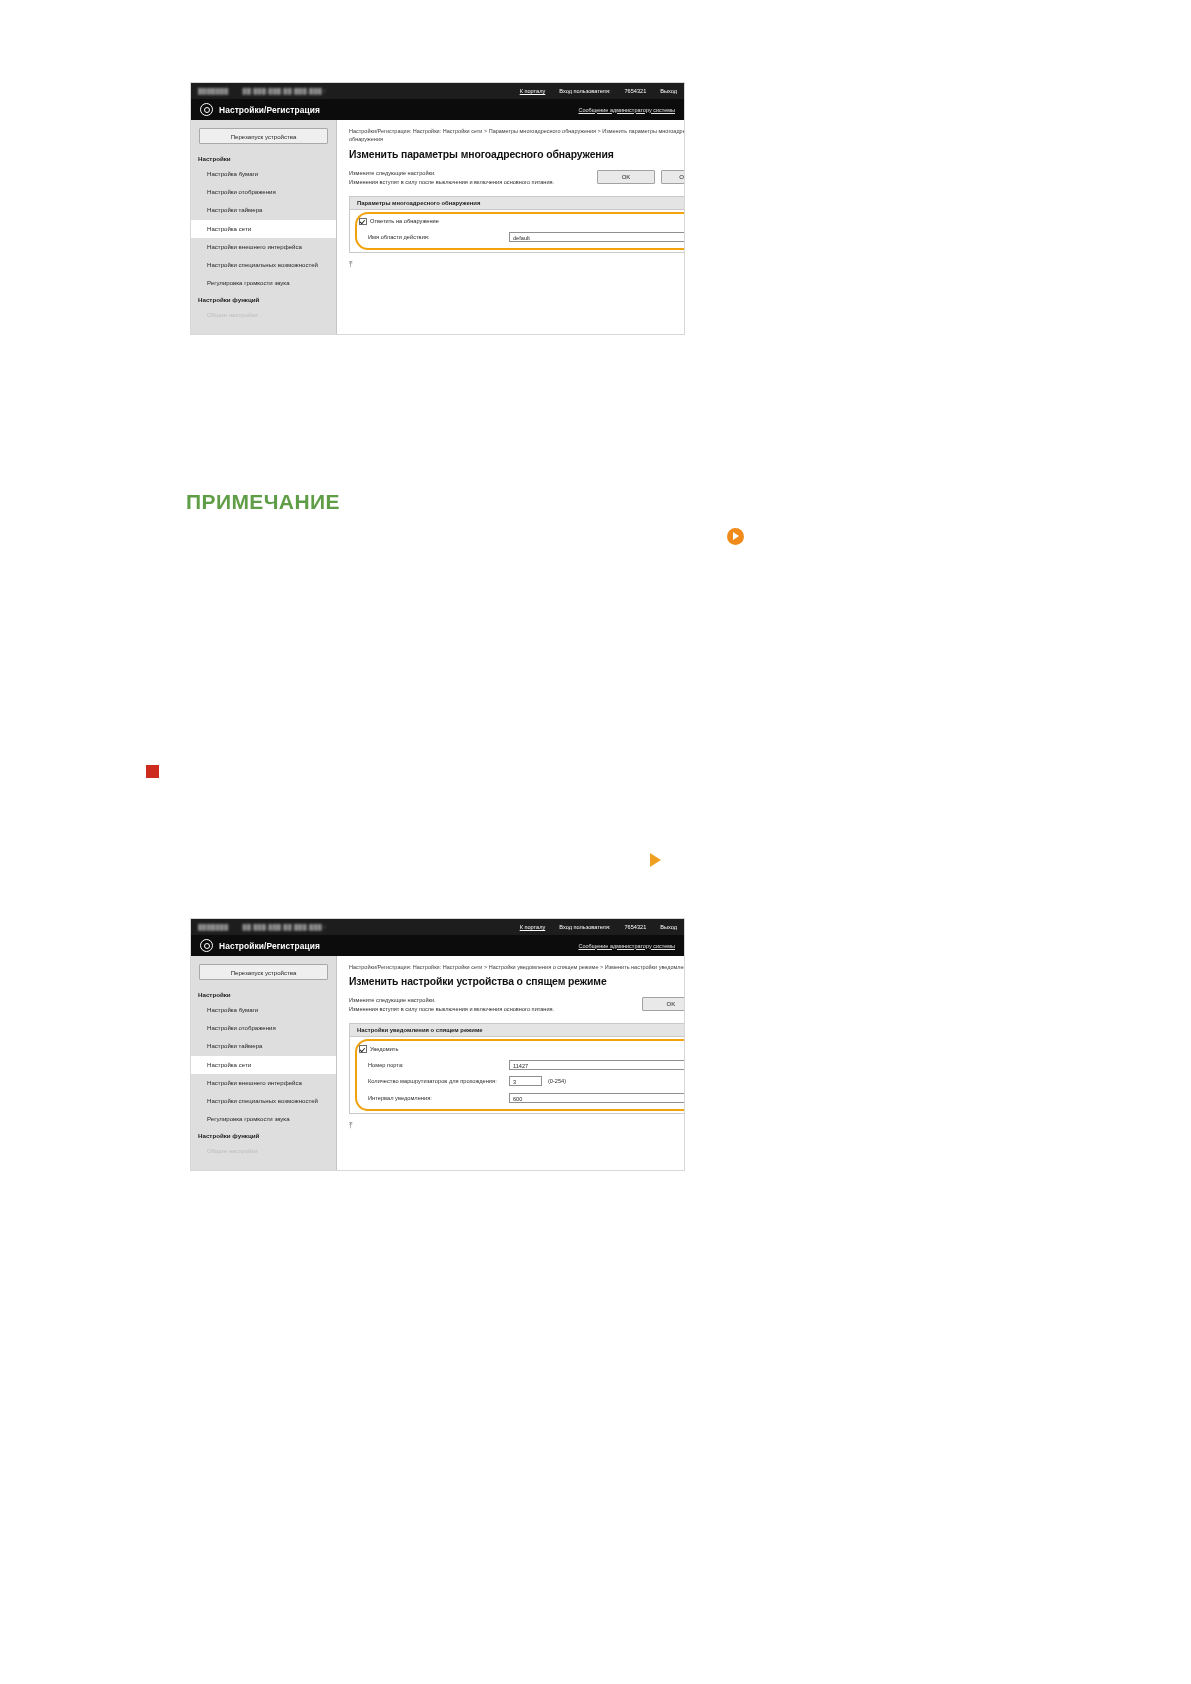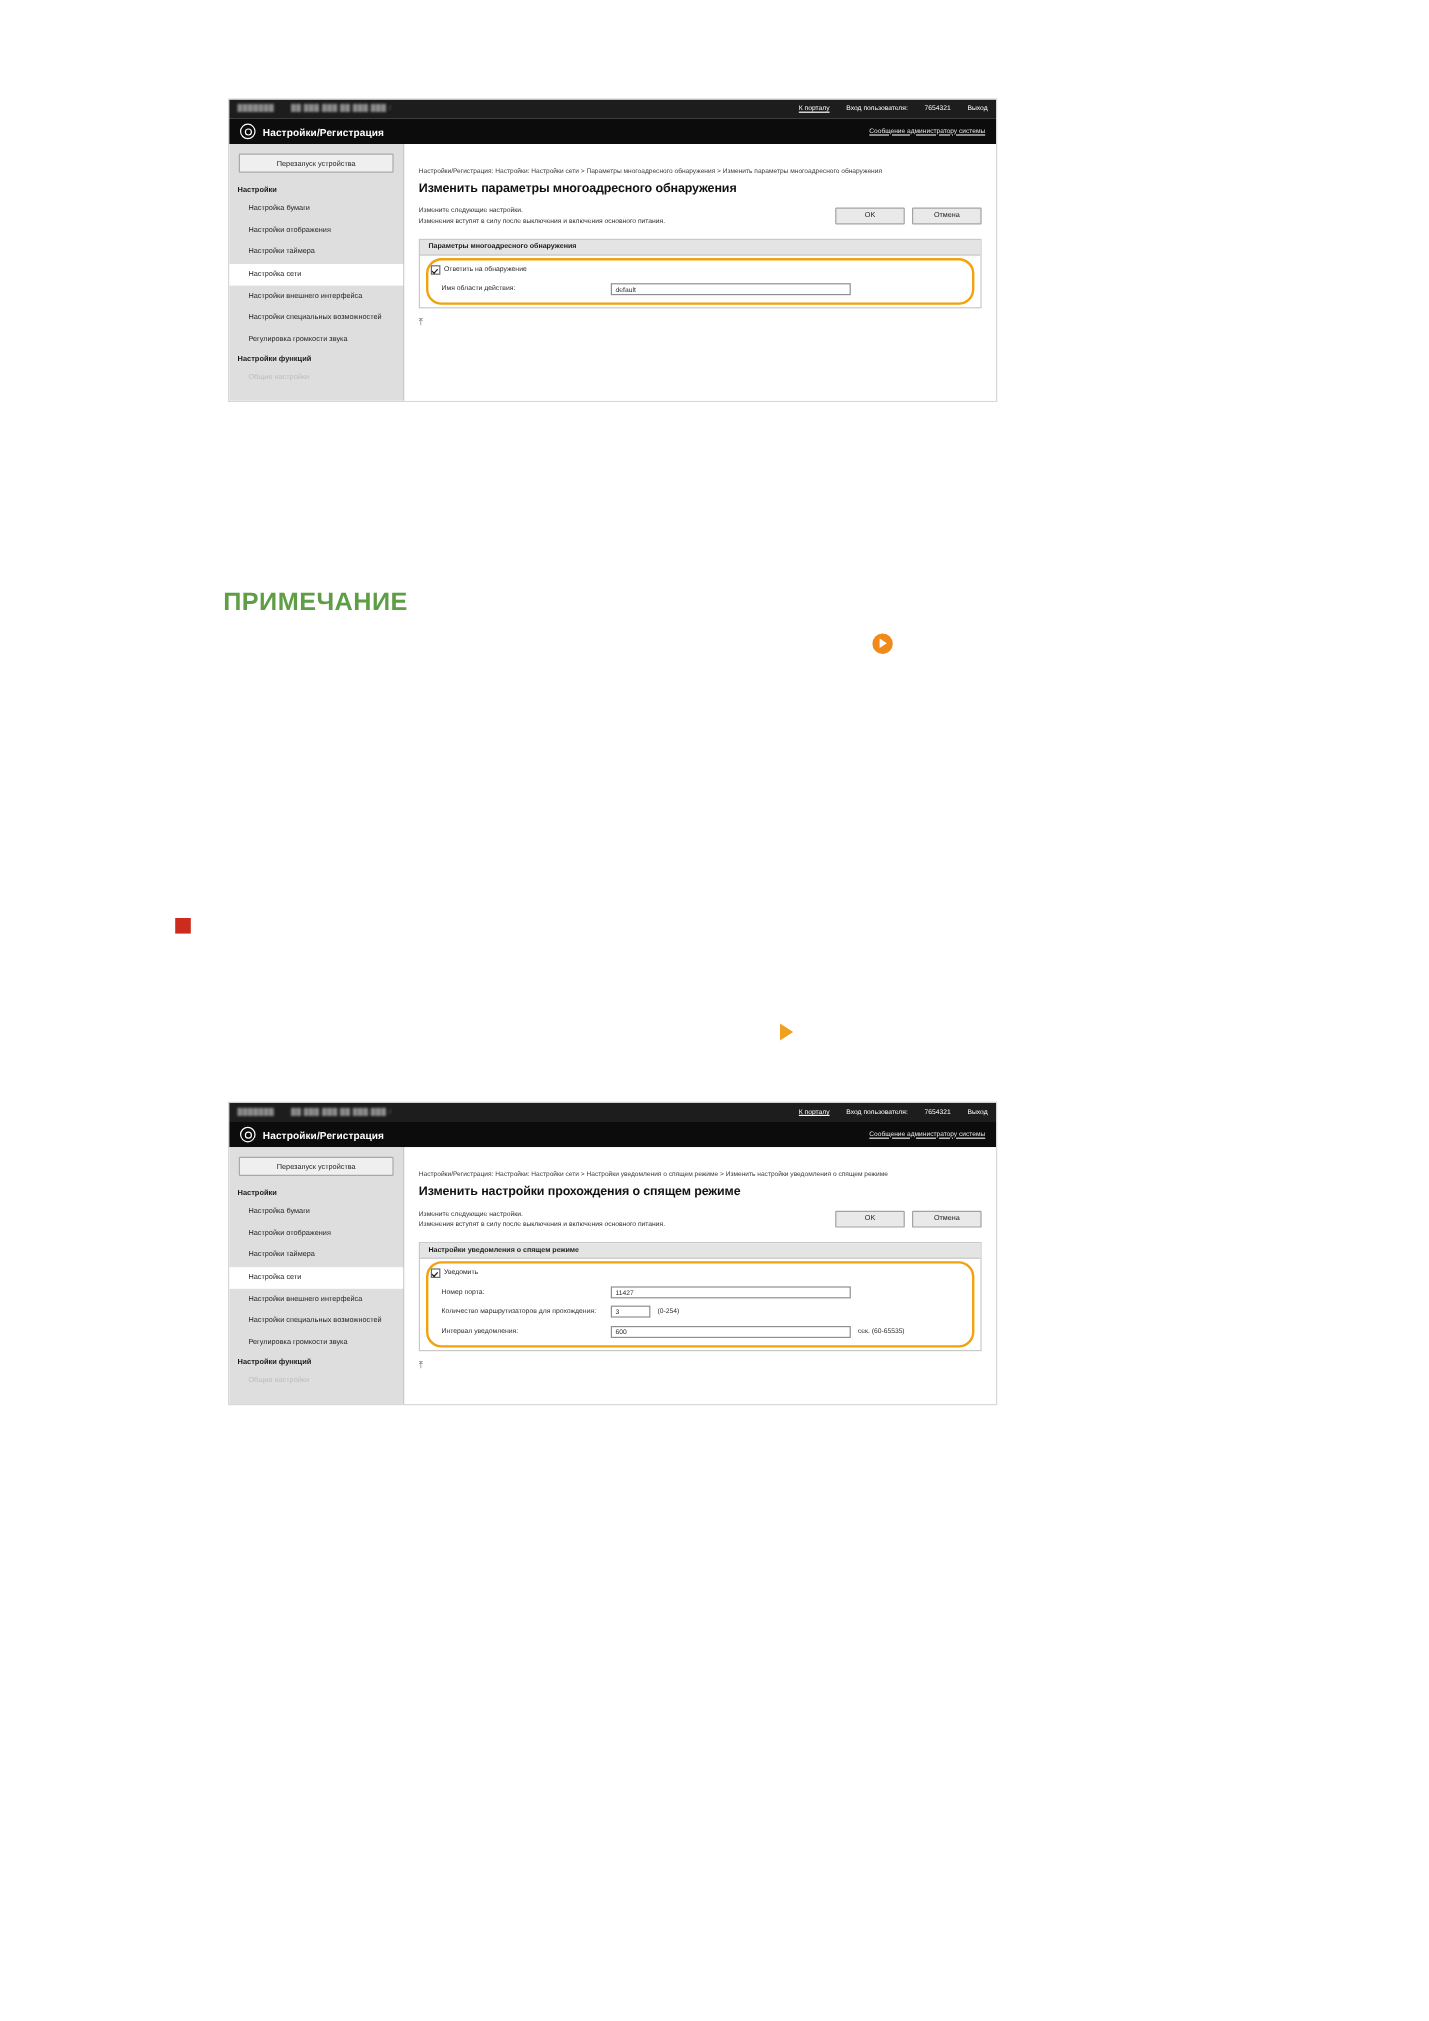--- a/index.html
+++ b/index.html
@@ -7,21 +7,21 @@
     width:1191px; height:1684px;
     background:#ffffff;
     font-family:"Liberation Sans", sans-serif;
     position:relative;
     overflow:hidden;
   }
 
   
   .rui {
     position:absolute;
-    width:641px;
+    width:495px;
     background:#ffffff;
     border:1px solid #d8d8d8;
     box-sizing:border-box;
     font-size:6.2px;
     color:#2b2b2b;
     overflow:hidden;
   }
   .rui-topbar {
     height:16px;
     background:#1d1d1d;
@@ -115,21 +115,21 @@
     color:#1f1f1f;
     padding:5px 6px 5px 16px;
     line-height:1.35;
   }
   .rui-item.sel { background:#ffffff; }
   .rui-item.ghost { color:#bdbdbd; }
 
   .rui-main {
     flex:1 1 auto;
     background:#ffffff;
-    padding:19px 12px 12px 12px;
+    padding:7px 12px 12px 12px;
     box-sizing:border-box;
     position:relative;
   }
   .rui-crumb {
     font-size:5.5px;
     color:#3b3b3b;
     line-height:1.5;
     margin-bottom:5px;
   }
   .rui-h1 {
@@ -375,21 +375,21 @@
       <div class="rui-item sel">Настройка сети</div>
       <div class="rui-item">Настройки внешнего интерфейса</div>
       <div class="rui-item">Настройки специальных возможностей</div>
       <div class="rui-item">Регулировка громкости звука</div>
       <div class="rui-sec">Настройки функций</div>
       <div class="rui-item ghost">Общие настройки</div>
     </div>
 
     <div class="rui-main">
       <div class="rui-crumb">Настройки/Регистрация: Настройки: Настройки сети &gt; Настройки уведомления о спящем режиме &gt; Изменить настройки уведомления о спящем режиме</div>
-      <div class="rui-h1">Изменить настройки прохождения о спящем режиме</div>
+      <div class="rui-h1">Изменить настройки устройства о спящем режиме</div>
 
       <div class="rui-introrow">
         <div class="rui-intro">
           <div>Измените следующие настройки.</div>
           <div>Изменения вступят в силу после выключения и включения основного питания.</div>
         </div>
         <div class="rui-btns">
           <div class="rui-btn">OK</div>
           <div class="rui-btn">Отмена</div>
         </div>

